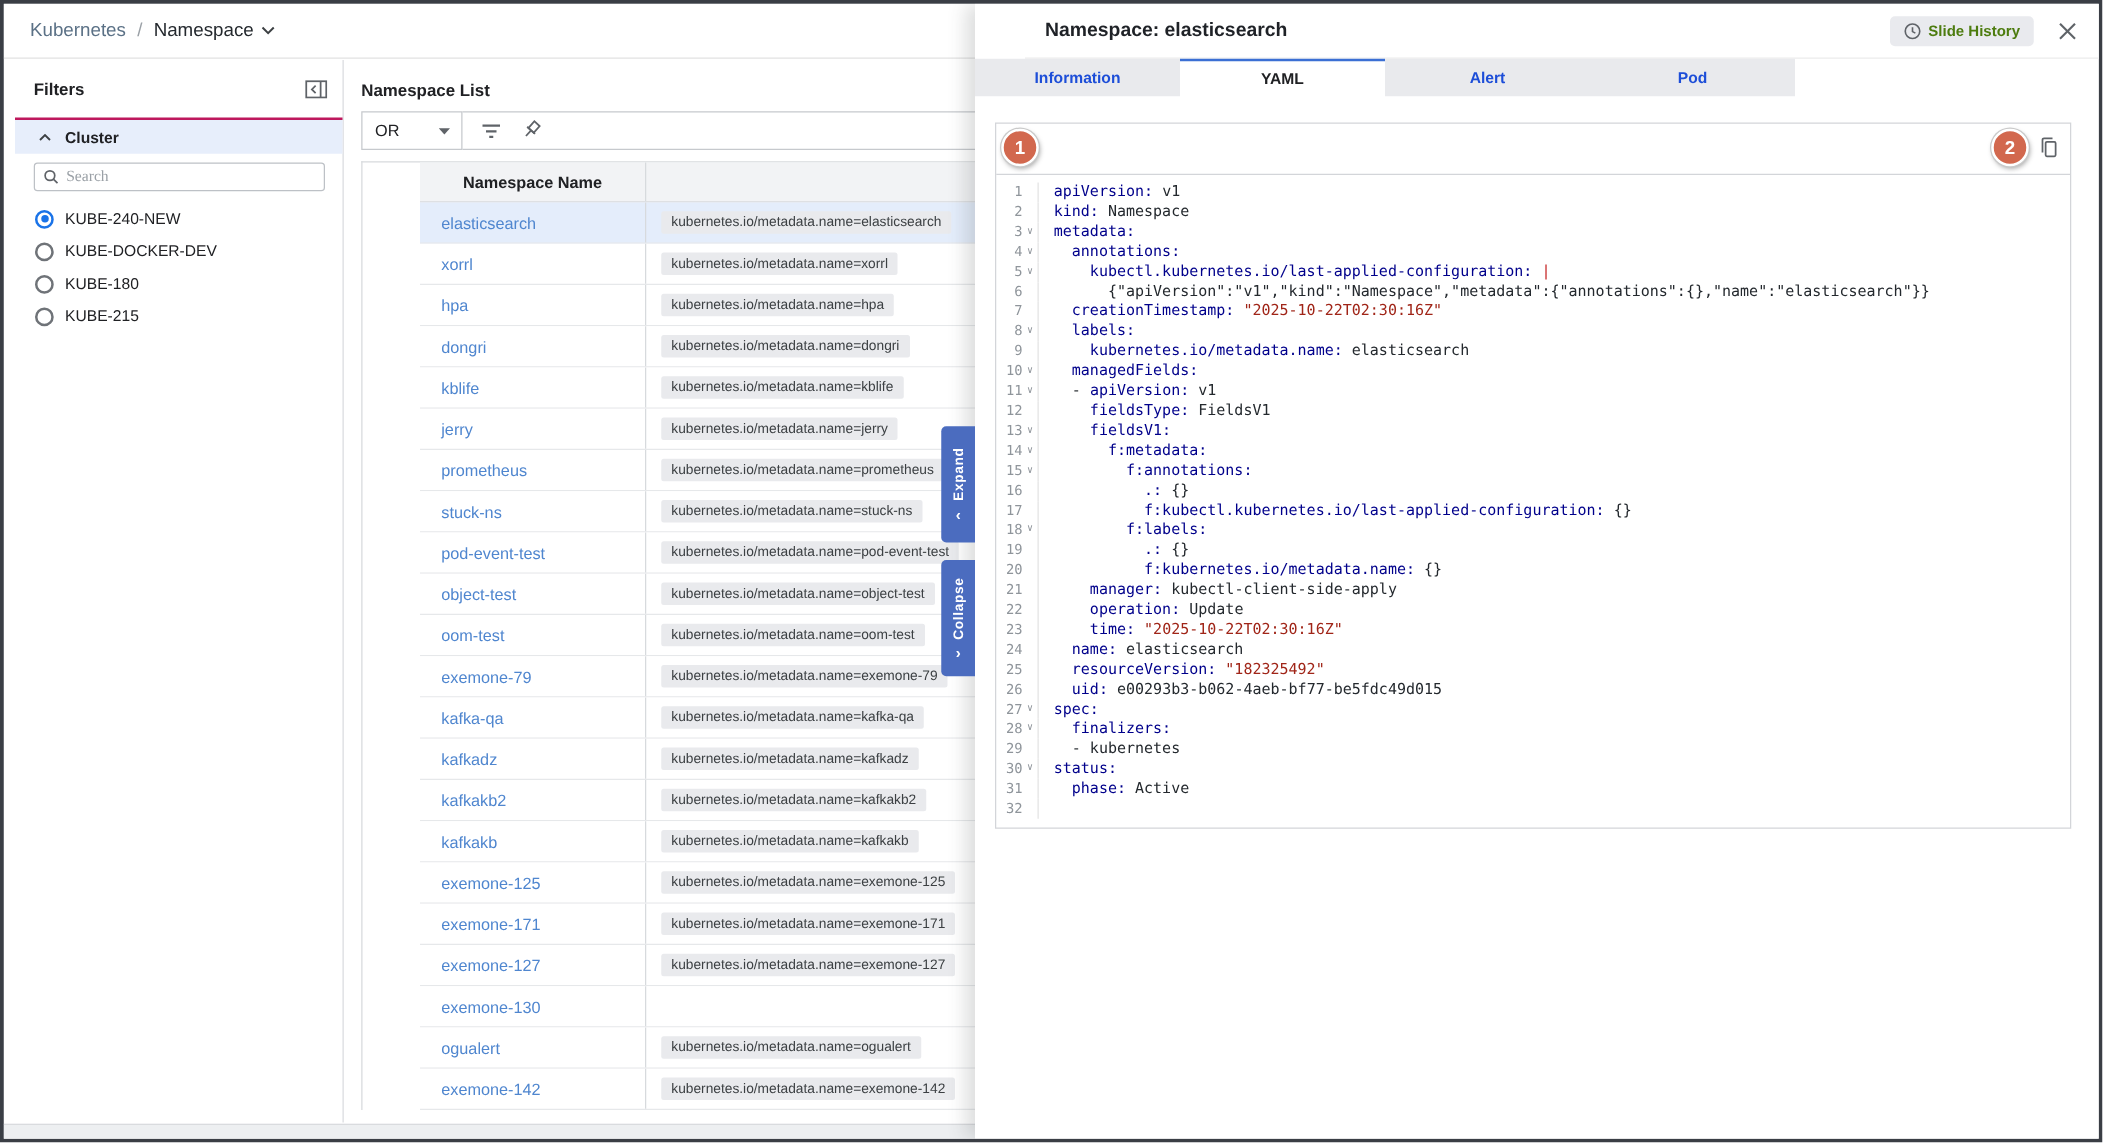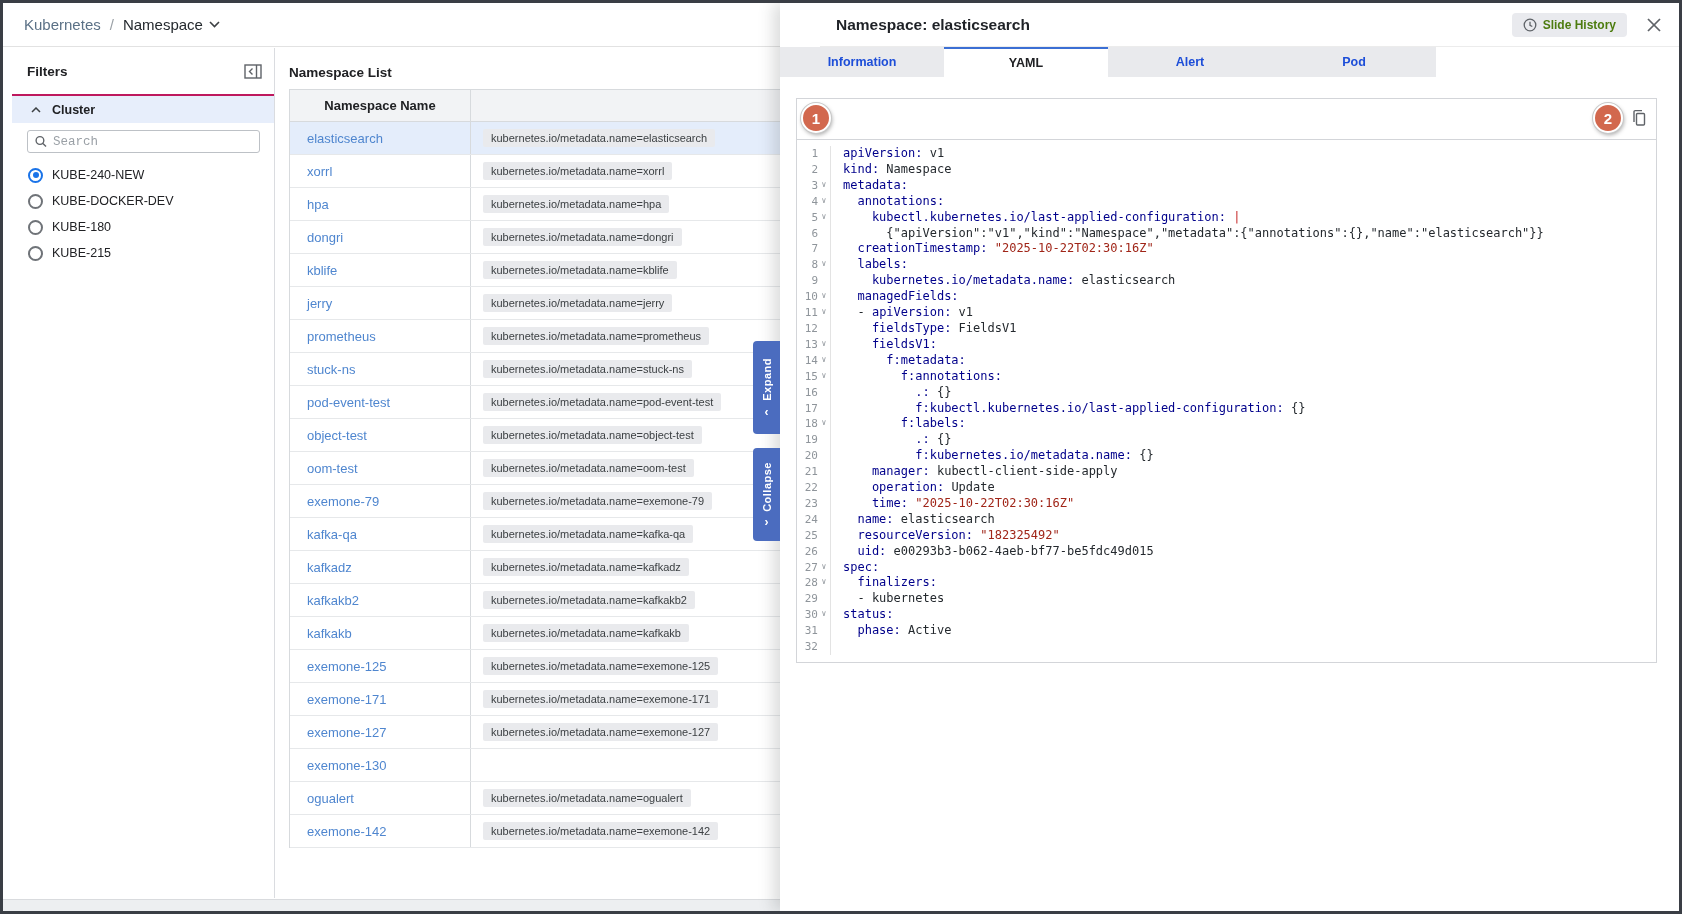--- a/index.html
+++ b/index.html
@@ -13,37 +13,37 @@
   .crumb-page { color:#24292e; font-size:15px; display:flex; align-items:center; gap:6px; cursor:pointer; }
 
   
   .sidebar { position:absolute; left:9px; top:45px; width:263px; bottom:13px; background:#fff; border-right:1px solid #dadce0; z-index:2; }
   .f-head { height:48px; display:flex; align-items:center; padding:0 12px 0 15px; border-bottom:2px solid #be185d; }
   .f-title { font-size:13.5px; font-weight:bold; color:#202124; flex:1; }
   .collapse-btn { cursor:pointer; display:flex; align-items:center; }
   .cluster-bar { height:27px; background:#e7eefb; display:flex; align-items:center; gap:11px; padding-left:19px; cursor:pointer; }
   .cluster-label { font-size:12.5px; font-weight:bold; color:#202124; }
   .searchbox { margin:7px 14px 0 15px; height:23px; border:1px solid #bdc1c6; border-radius:3px; display:flex; align-items:center; padding:0 7px; gap:6px; }
-  .searchbox input { border:none; outline:none; width:100%; font-size:12.5px; color:#202124; font-family:Liberation Mono, monospace; }
+  .searchbox input { border:none; outline:none; width:100%; font-size:12.5px; color:#202124; font-family:Liberation Serif, serif; }
   .searchbox input::placeholder { color:#9aa0a6; }
   .opts { margin-top:9px; }
   .opt { height:26px; display:flex; align-items:center; gap:9px; padding-left:16px; cursor:pointer; }
   .radio { width:15px; height:15px; border:2px solid #6f7378; border-radius:50%; position:relative; flex-shrink:0; }
   .radio.on { border-color:#1a73e8; }
   .radio.on::after { content:""; position:absolute; left:2.5px; top:2.5px; width:6px; height:6px; border-radius:50%; background:#1a73e8; }
   .opt-label { font-size:12.5px; color:#202124; }
 
   
   .list-section { position:absolute; left:273px; top:45px; width:640px; bottom:29px; background:#fff; padding-left:13px; z-index:2; }
   .nl-title { margin-top:17px; font-size:13.5px; font-weight:bold; color:#202124; }
   .nl-toolbar { margin-top:9px; height:31px; display:flex; width:600px; }
   .or-select { width:81px; border:1px solid #c6c9cd; display:flex; align-items:center; justify-content:space-between; padding:0 9px 0 10px; font-size:13px; color:#202124; cursor:pointer; background:#fff; }
   .tool-icons { flex:1; border:1px solid #c6c9cd; border-left:none; display:flex; align-items:center; gap:15px; padding-left:14px; }
   .icon-btn { cursor:pointer; display:flex; align-items:center; }
-  .ns-table { margin-top:9px; width:600px; border:1px solid #d7dadd; border-bottom:none; }
+  .ns-table { margin-top:9px; width:600px; border:1px solid #d7dadd; border-bottom:none;padding-left:46px; }
   .thead { height:32px; background:#f2f3f5; display:flex; border-bottom:1px solid #d7dadd; }
   .th1 { width:181px; display:flex; align-items:center; justify-content:center; font-size:13px; font-weight:bold; color:#202124; border-right:1px solid #d7dadd; }
   .th2 { flex:1; }
   .trow { height:33px; display:flex; border-bottom:1px solid #e6e8ea; background:#fff; cursor:pointer; }
   .trow.sel { background:#e4edfb; }
   .c-name { width:181px; display:flex; align-items:center; padding-left:17px; border-right:1px solid #d7dadd; }
   .nslink { font-size:13px; color:#4f86cf; cursor:pointer; }
   .c-label { flex:1; display:flex; align-items:center; padding-left:12px; }
   .pill { background:#e9eaed; color:#3c4043; font-size:11px; padding:3px 8px; border-radius:2px; white-space:nowrap; }
 
@@ -142,20 +142,46 @@
         </div>
         <div class="opt">
           <span class="radio"></span>
           <span class="opt-label">KUBE-215</span>
         </div>
       </div>
   </div>
 
   <div class="list-section">
     <div class="nl-title">Namespace List</div>
+    <div class="nl-toolbar">
+      <div class="or-select">
+        <span>OR</span>
+        <svg width="9" height="6" viewBox="0 0 9 6">
+            <polygon points="0,0.5 9,0.5 4.5,5.5" fill="#5f6368"></polygon>
+          </svg>
+      </div>
+      <div class="tool-icons">
+        <span class="icon-btn">
+          <svg width="18" height="14" viewBox="0 0 18 14">
+            <line x1="2" y1="2.5" x2="16" y2="2.5" stroke="#5f6368" stroke-width="1.8"></line>
+            <line x1="4.8" y1="7" x2="13.2" y2="7" stroke="#5f6368" stroke-width="1.8"></line>
+            <line x1="7.4" y1="11.5" x2="10.6" y2="11.5" stroke="#5f6368" stroke-width="1.8"></line>
+          </svg>
+        </span>
+        <span class="icon-btn">
+          <svg width="17" height="17" viewBox="0 0 18 18">
+            <g transform="rotate(42 9 8)" fill="none" stroke="#5f6368" stroke-width="1.5">
+              <rect x="6" y="1.5" width="6" height="7.5"></rect>
+              <line x1="4.5" y1="9" x2="13.5" y2="9"></line>
+              <line x1="9" y1="9" x2="9" y2="15.5"></line>
+            </g>
+          </svg>
+        </span>
+      </div>
+    </div>
     <div class="ns-table">
       <div class="thead">
         <div class="th1">Namespace Name</div>
         <div class="th2"></div>
       </div>
       <div>
           <div class="trow sel">
             <div class="c-name">
               <span class="nslink">elasticsearch</span>
             </div>

